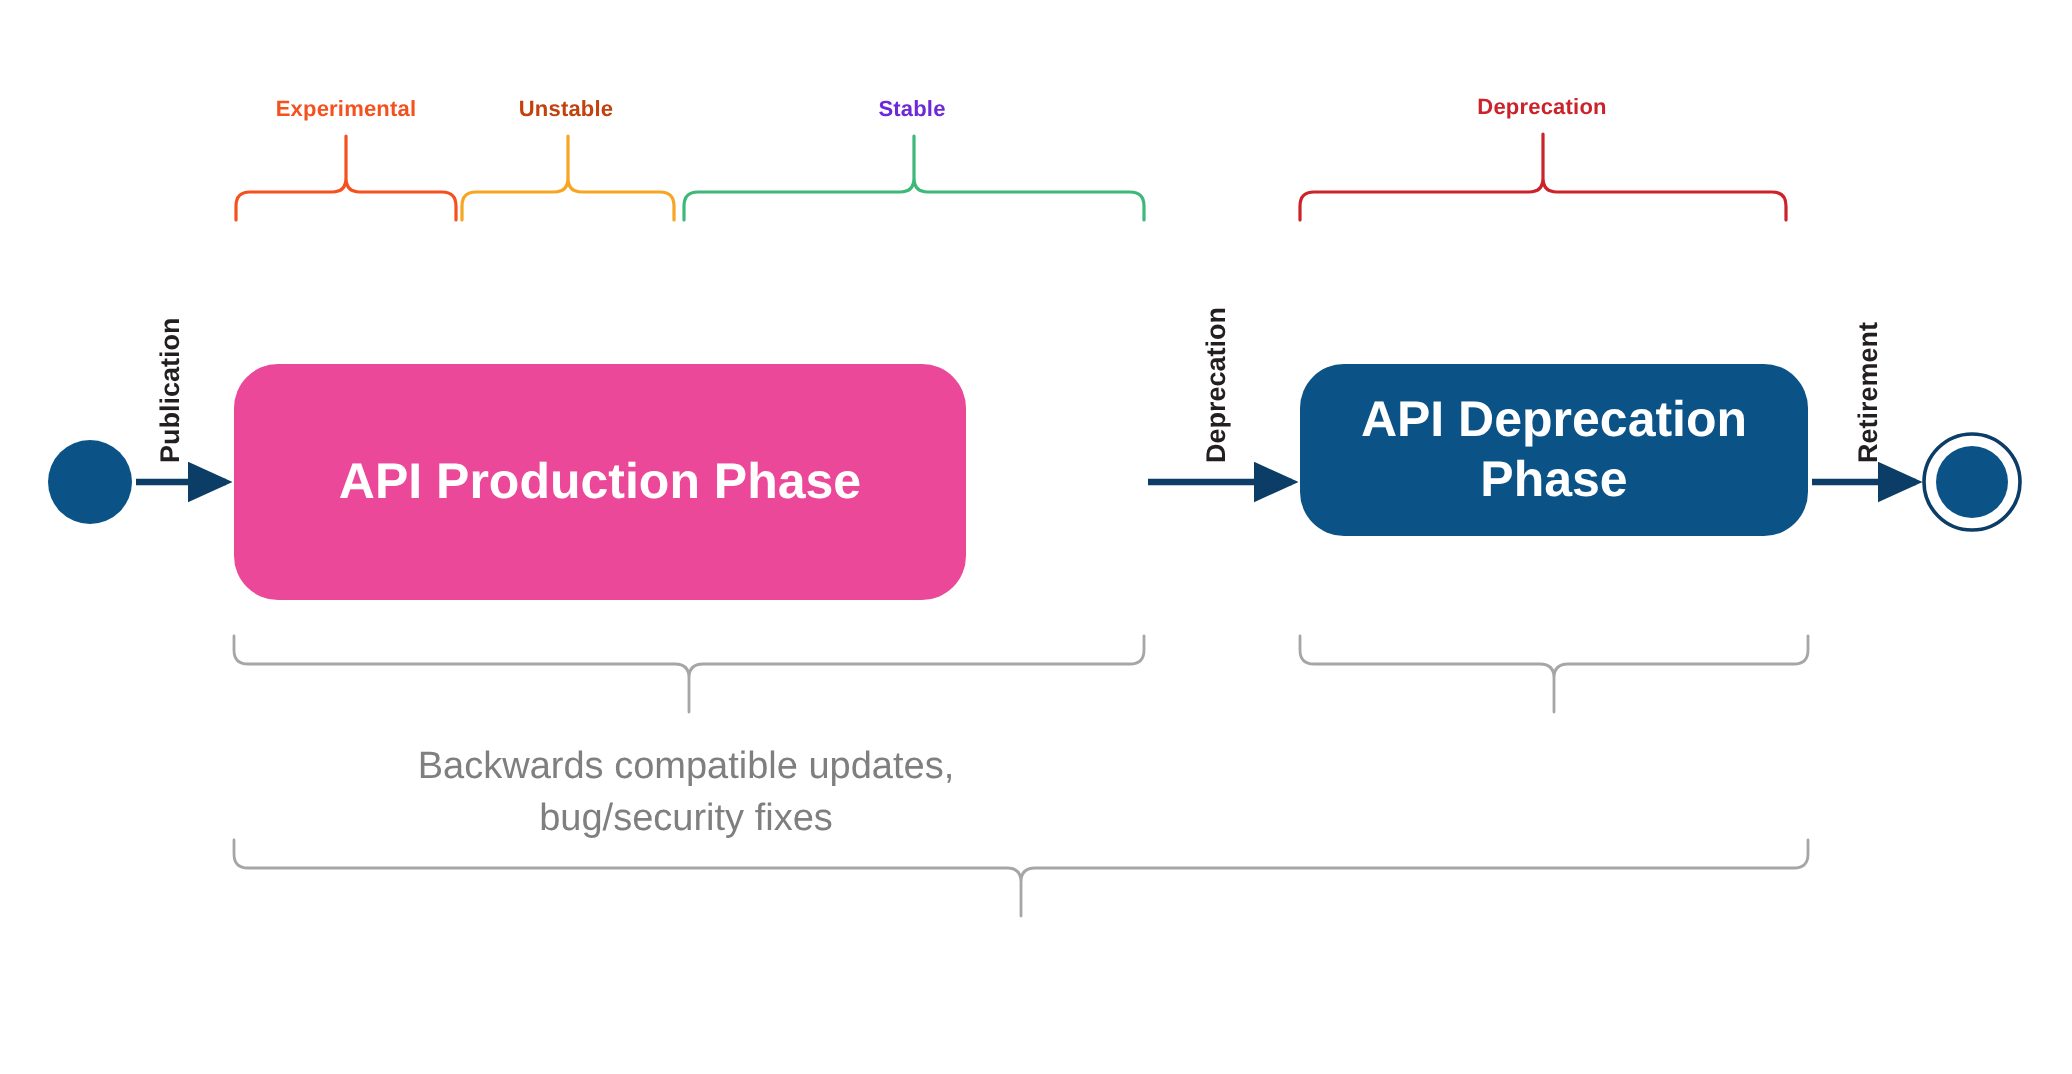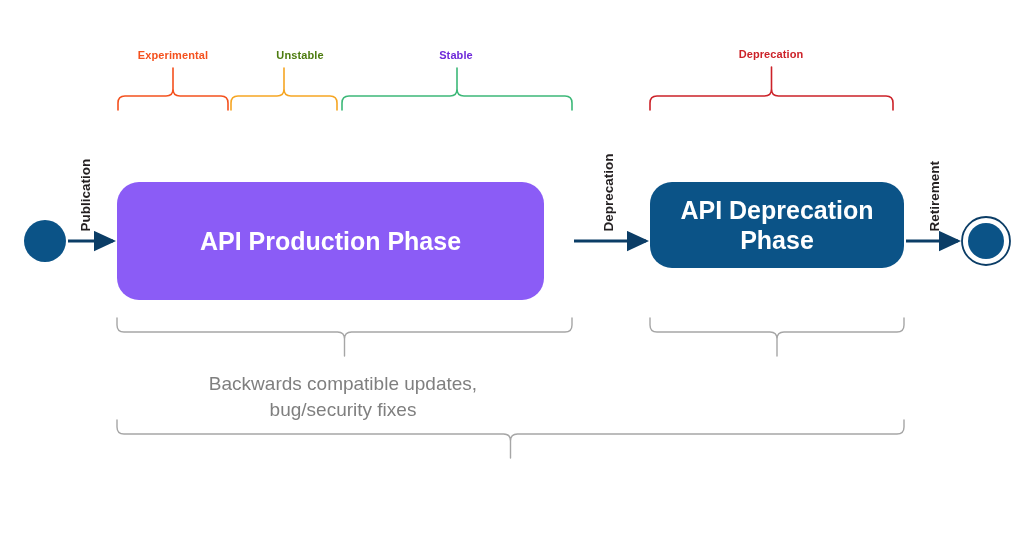--- a/index.html
+++ b/index.html
@@ -99,27 +99,27 @@
         <circle cx="45" cy="241" r="21" fill="#0b5387"></circle>
         <circle cx="986" cy="241" r="24" fill="#ffffff" stroke="#0b3d66" stroke-width="1.8"></circle>
         <circle cx="986" cy="241" r="18" fill="#0b5387"></circle>
         <line x1="68" y1="241" x2="113" y2="241" stroke="#0b3d66" stroke-width="3.2" marker-end="url(#arrowhead)"></line>
         <line x1="574" y1="241" x2="646" y2="241" stroke="#0b3d66" stroke-width="3.2" marker-end="url(#arrowhead)"></line>
         <line x1="906" y1="241" x2="958" y2="241" stroke="#0b3d66" stroke-width="3.2" marker-end="url(#arrowhead)"></line>
       </g>
   </svg>
 
   <div class="brace-label" style="left: 173px; top: 50px; color: rgb(244, 81, 30);">Experimental</div>
-  <div class="brace-label" style="left: 300px; top: 50px; color: #4d7c0f;">Unstable</div>
+  <div class="brace-label" style="left: 283px; top: 50px; color: #c2410c;">Unstable</div>
   <div class="brace-label" style="left: 456px; top: 50px; color: #6d28d9;">Stable</div>
   <div class="brace-label" style="left: 771px; top: 49px; color: rgb(204, 34, 41);">Deprecation</div>
 
   <div class="v-label" style="left: 92px; top: 218px;">Publication</div>
   <div class="v-label" style="left: 615px; top: 218px;">Deprecation</div>
   <div class="v-label" style="left: 941px; top: 218px;">Retirement</div>
 
-  <div class="phase-box" style="left: 117px; top: 182px; width: 427px; height: 118px; background: #8b5cf6; color: rgb(255, 255, 255);">API Production Phase</div>
+  <div class="phase-box" style="left: 117px; top: 182px; width: 366px; height: 118px; background: #ec4899; color: rgb(255, 255, 255);">API Production Phase</div>
   <div class="phase-box" style="left: 650px; top: 182px; width: 254px; height: 86px; background: rgb(11, 83, 135); color: rgb(255, 255, 255);">API Deprecation Phase</div>
 
   <div class="caption" style="left: 343px; top: 371px; color: rgb(127, 127, 127);">Backwards compatible updates,
 bug/security fixes</div>
 
 </div>
 
 </body></html>

